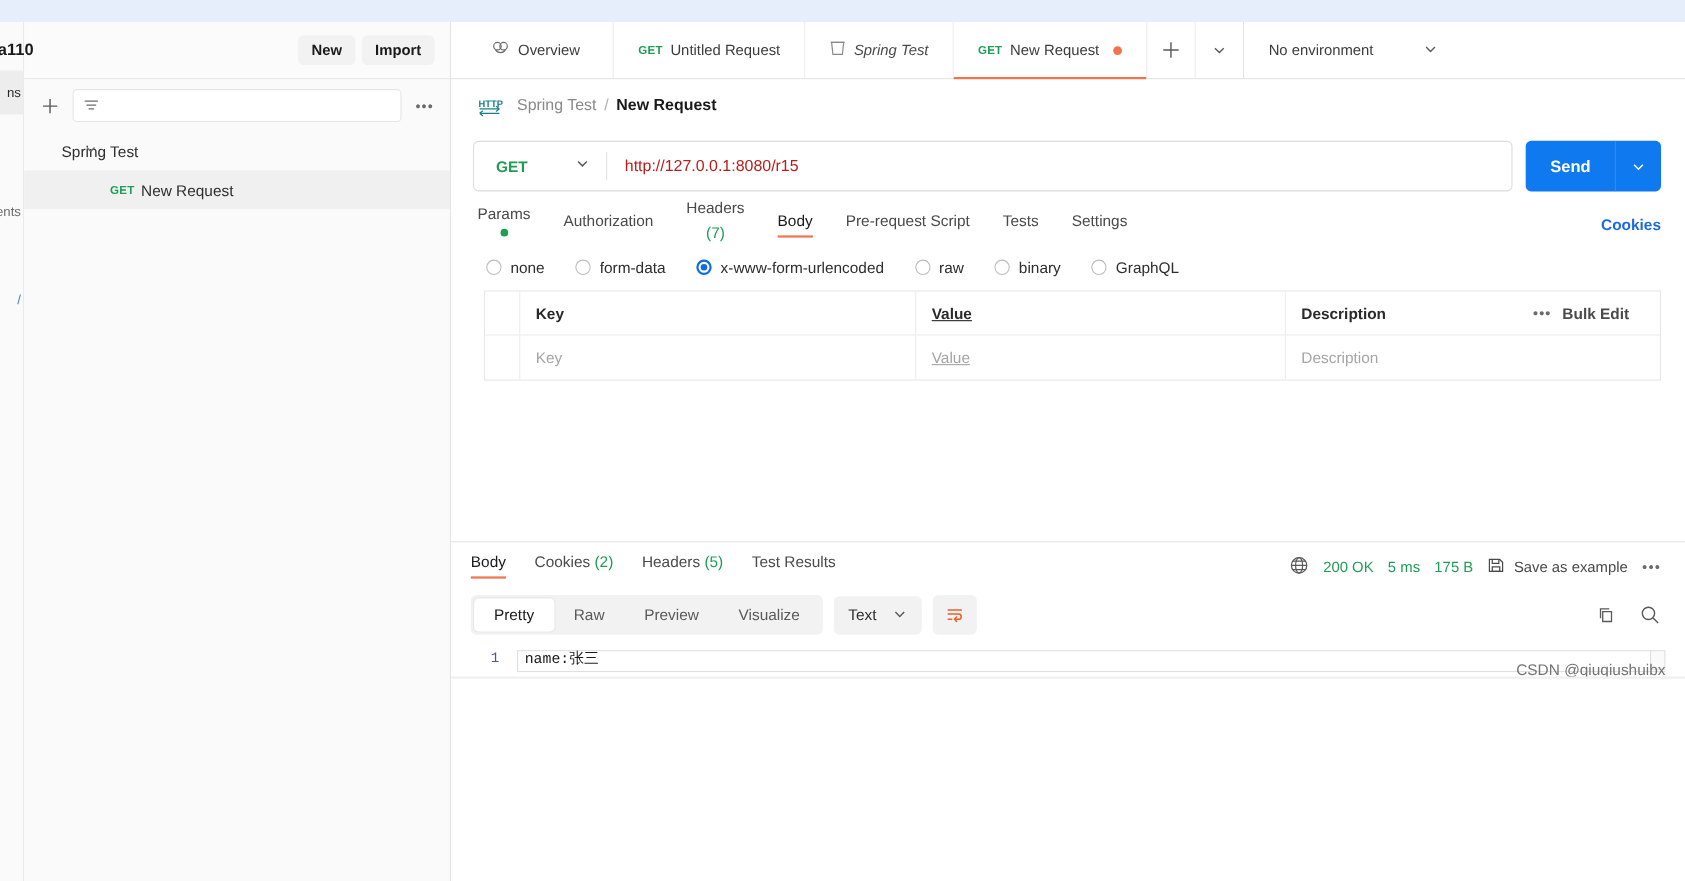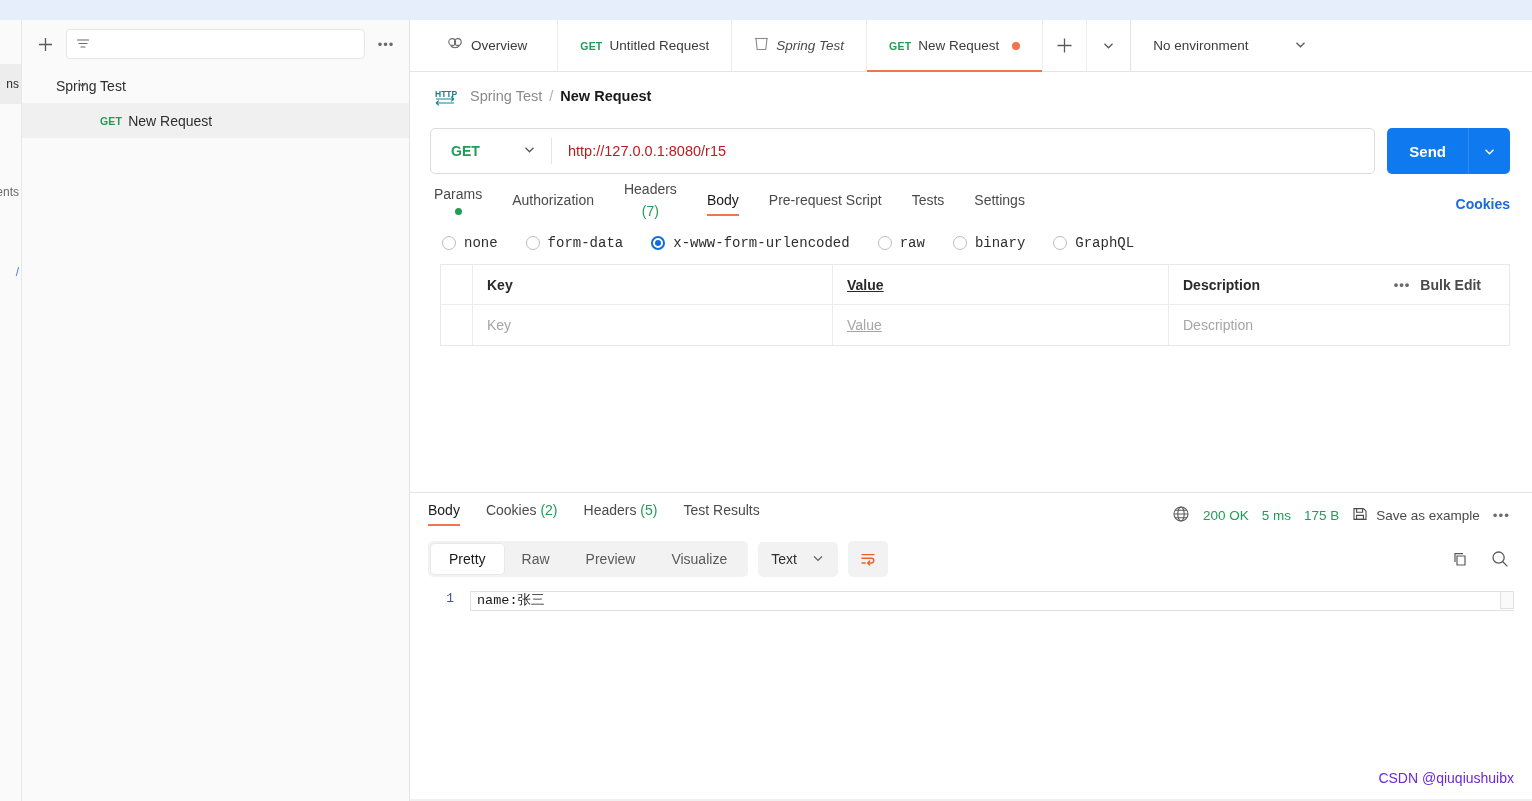--- a/index.html
+++ b/index.html
@@ -73,21 +73,21 @@
     color:#6b6b6b; font-size: 13px; letter-spacing: 1px; cursor: pointer; }
   .tree-row {
     height: 35px; display: flex; align-items: center; gap: 8px;
     padding-left: 34px; font-size: 14px; color: #2e2e2e; cursor: pointer;
   }
   .tree-row.child { padding-left: 78px; background: #f0f0f0; gap: 6px; }
   .chev { position: absolute; left: 54px; color: #6b6b6b; }
   .method-tag { font-size: 10.5px; font-weight: bold; color: #1f9d55; letter-spacing: .2px; }
 
   
-  .main { position: absolute; left: 410px; top: 20px; width: 1122px; height: 781px; background: #fff; }
+  .main { position: absolute; left: 410px; top: 20px; width: 1122px; height: 597px; background: #fff; }
 
   
   .tabstrip {
     position: relative; height: 52px; border-bottom: 1px solid #e4e4e4;
     display: flex; align-items: stretch;
   }
   .tab {
     position: relative; display: flex; align-items: center; gap: 7px;
     padding: 0 22px; font-size: 13.5px; color: #3c3c3c; cursor: pointer;
     border-right: 1px solid #ededed;
@@ -137,21 +137,21 @@
   
   .reqtabs { display:flex; align-items:center; padding: 0 22px 0 24px; height: 36px; }
   .rtab { position: relative; display:flex; align-items:center; gap:6px; margin-right: 30px; font-size: 14px; color:#4a4a4a; cursor:pointer; padding-bottom: 8px; flex-direction: column; }
   .rtab.active { color:#1a1a1a; }
   .rtab.active::after { content:""; position:absolute; left:0; right:0; bottom:0; height:2px; background:#f2734c; }
   .rtab .gdot { width: 7px; height: 7px; border-radius: 50%; background: #1f9d55; }
   .rtab .cnt { color:#1f9d55; }
   .cookies-link { margin-left:auto; font-size: 14px; font-weight: bold; color:#1b6ae0; cursor: pointer; }
 
   
-  .radios { display:flex; align-items:center; padding: 13px 22px 13px 32px; gap: 6px; font-family: Liberation Mono, monospace; }
+  .radios { display:flex; align-items:center; padding: 13px 22px 13px 32px; gap: 6px; }
   .radio { display:flex; align-items:center; gap:8px; margin-right: 22px; font-size:14px; color:#2e2e2e; cursor:pointer; }
   .rc { width:14px; height:14px; border-radius:50%; border:1.5px solid #bdbdbd; display:block; }
   .rc.sel { border:2px solid #0f6ce0; position:relative; }
   .rc.sel::after { content:""; position:absolute; left:50%; top:50%; transform:translate(-50%,-50%); width:6px; height:6px; border-radius:50%; background:#0f6ce0; }
 
   
   .kvtable { margin: 0 22px 0 30px; border:1px solid #e8e8e8; border-top:1px solid #e8e8e8; }
   .kvrow { display:flex; height: 40px; align-items:center; border-bottom:1px solid #ededed; }
   .kvrow:last-child { border-bottom:none; }
   .kvcheck { width: 32px; height: 100%; border-right:1px solid #ededed; }
@@ -186,21 +186,21 @@
   .wrapbtn { background:#f2f2f2; border-radius:5px; width:40px; height:36px; display:flex; align-items:center; justify-content:center; cursor:pointer; }
   .viewbar-right { margin-left:auto; display:flex; align-items:center; gap:20px; }
   .vbi { color:#5a5a5a; cursor:pointer; display:flex; }
 
   .code { position:relative; padding-top: 6px; }
   .code-line { display:flex; align-items:flex-start; }
   .gutter { width: 60px; text-align:right; padding-right: 16px; font-family:"Liberation Mono", monospace; font-size:13px; color:#4a5a8a; }
   .code-text { flex:1; font-family:"Liberation Mono", monospace; font-size:13.5px; color:#1a1a1a; border:1px solid #e0e0e0; border-right:none; background:#fff; padding: 0 6px; margin-right: 18px; line-height: 18px; }
   .code-scroll { position:absolute; right: 18px; top: 6px; width: 14px; height: 18px; border:1px solid #e0e0e0; background:#fafafa; }
 
-  .watermark { position:absolute; right: 18px; bottom: 15px; font-size: 14px; color: #6d28d9; }
+  .watermark { position:absolute; right: 18px; bottom: 0; font-size: 14px; color: #737373; }
   .hbar { position:absolute; left:0; right:0; bottom:0; height:2px; background:#f0f0f0; }
 </style>
 </head>
 <body>
 
 <div class="app">
 
   <div class="top-banner">
     <div class="clip"></div>
   </div>
@@ -211,20 +211,27 @@
     </div>
     <div class="rail-item" style="top:152px;">
       <span>ents</span>
     </div>
     <div class="rail-item rail-slash" style="top:232px;">
       <span>/</span>
     </div>
   </div>
 
   <div class="sidebar">
+    <div class="sidebar-head">
+      <div class="ws-name">a110</div>
+      <div class="head-btns">
+        <button class="hbtn">New</button>
+        <button class="hbtn">Import</button>
+      </div>
+    </div>
 
     <div class="coll-toolbar">
       <div class="plus-btn">
         <svg width="17" height="17" viewBox="0 0 17 17">
             <path d="M8.5 2v13M2 8.5h13" stroke="#5a5a5a" stroke-width="1.3" fill="none"></path>
           </svg>
       </div>
       <div class="filter-box">
         <svg width="16" height="16" viewBox="0 0 16 16">
           <path d="M2.5 4h11M4 7.5h8M6 11h4" stroke="#6b6b6b" stroke-width="1.2" fill="none" stroke-linecap="round"></path>

